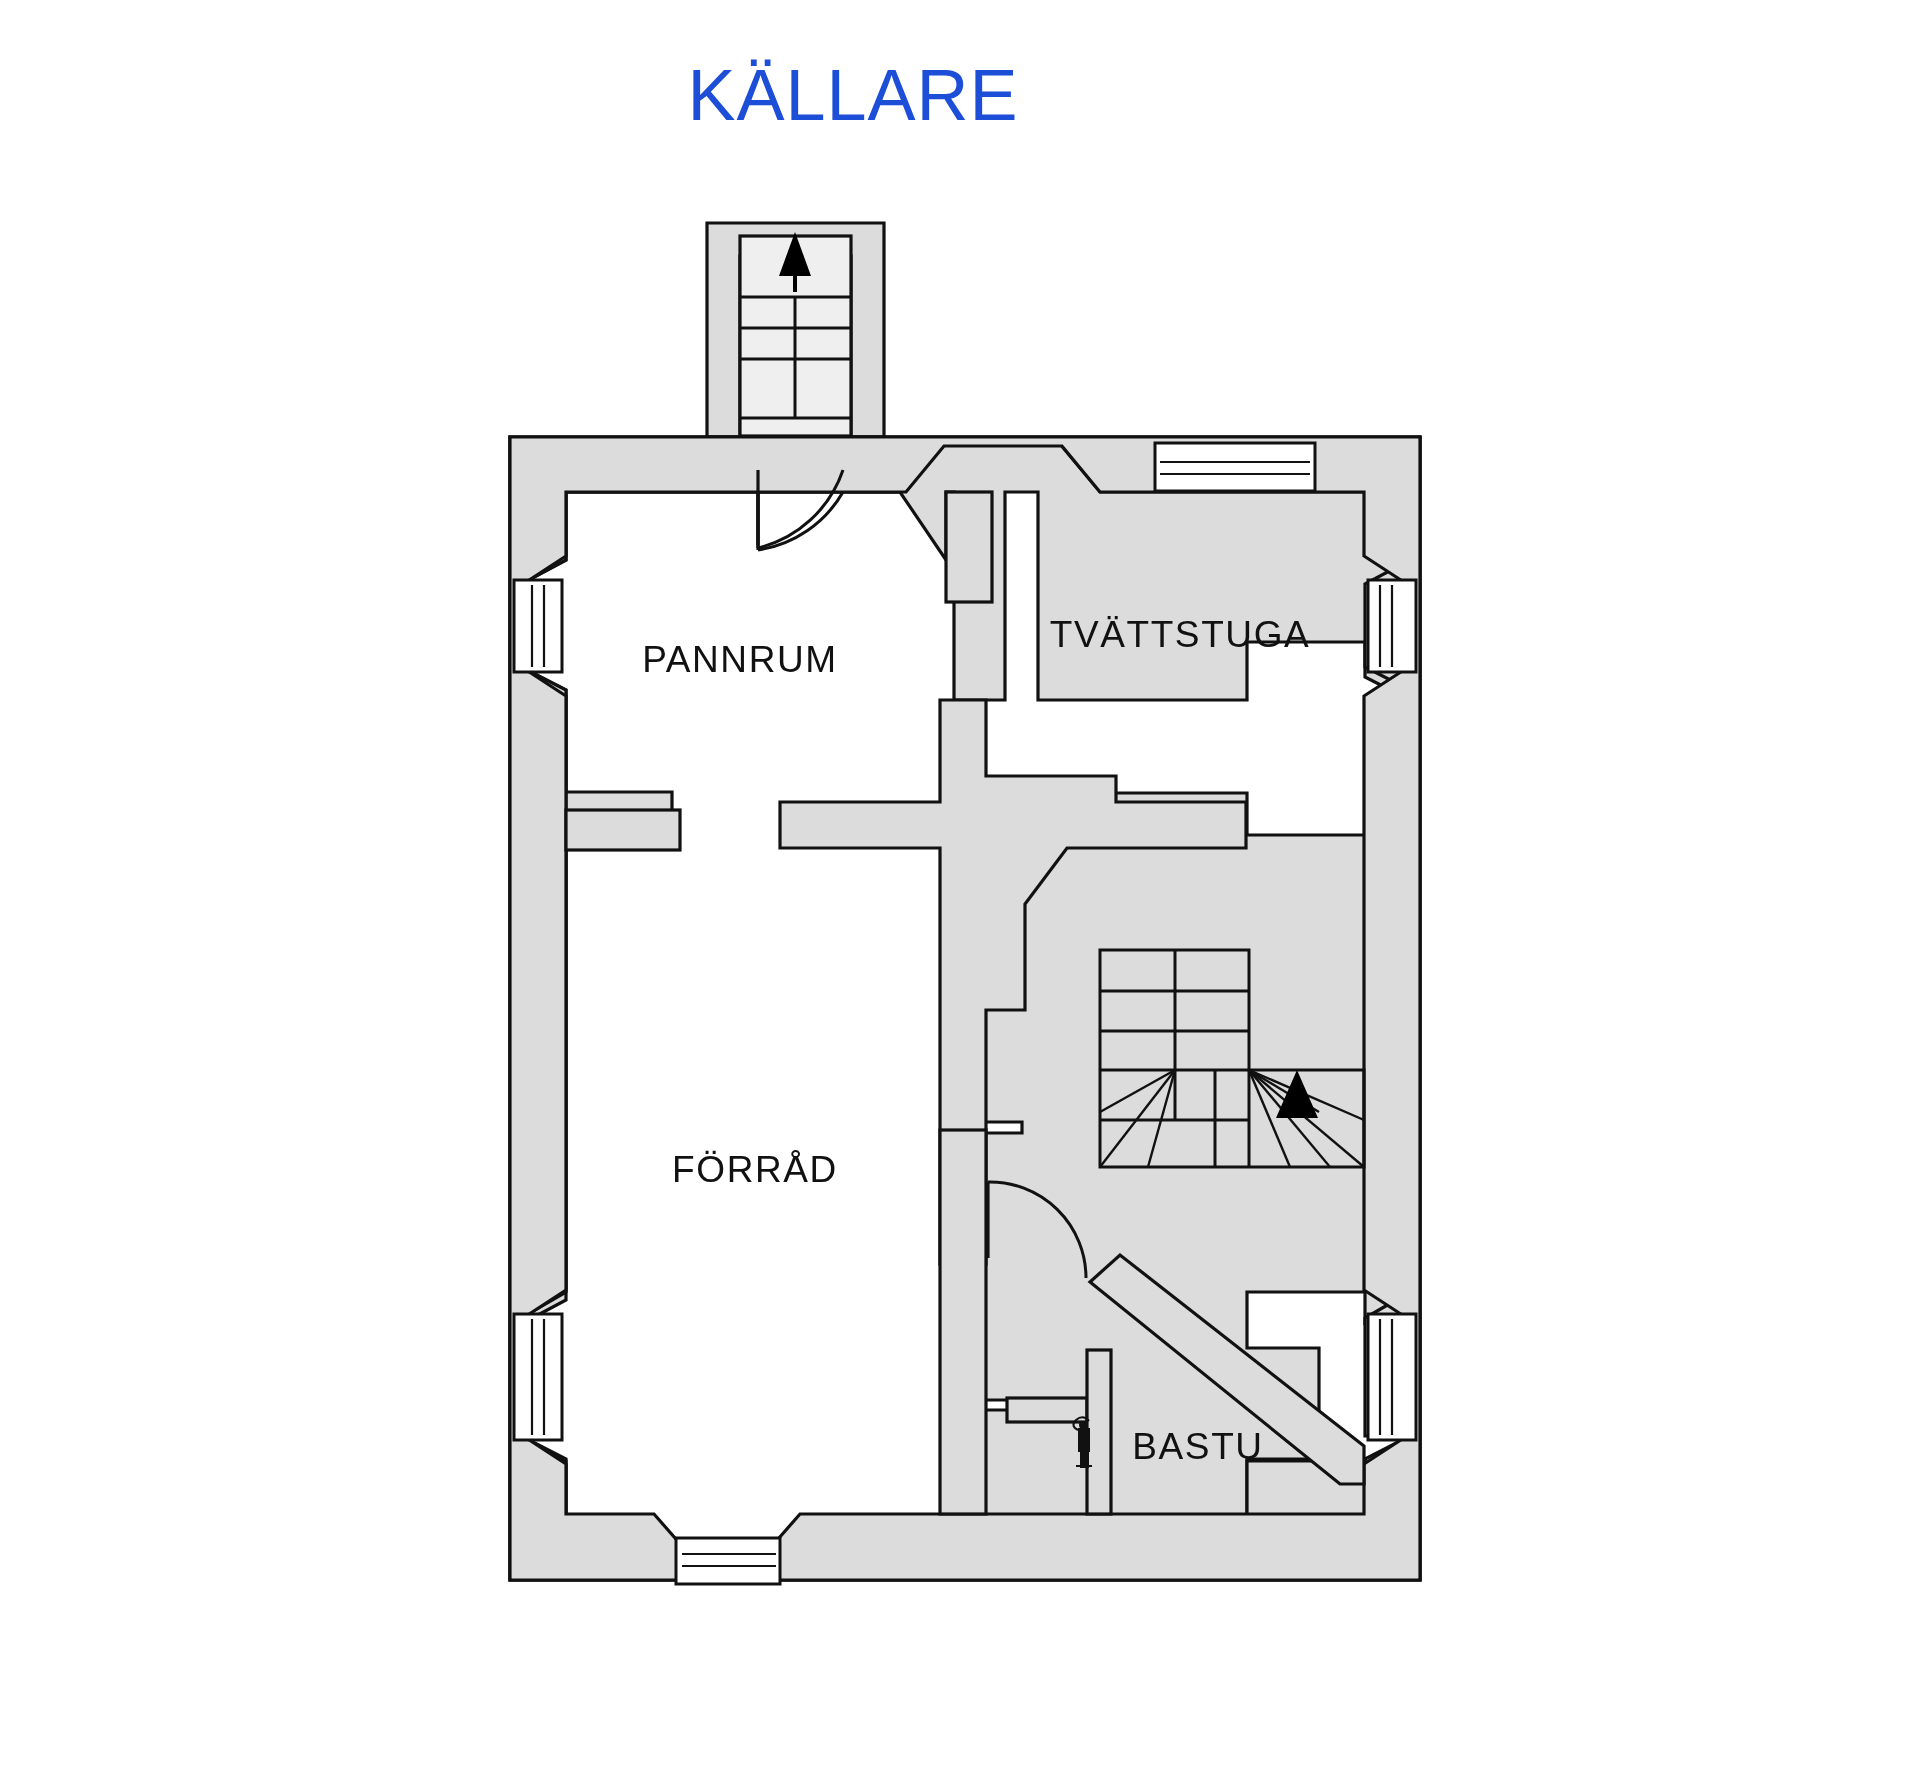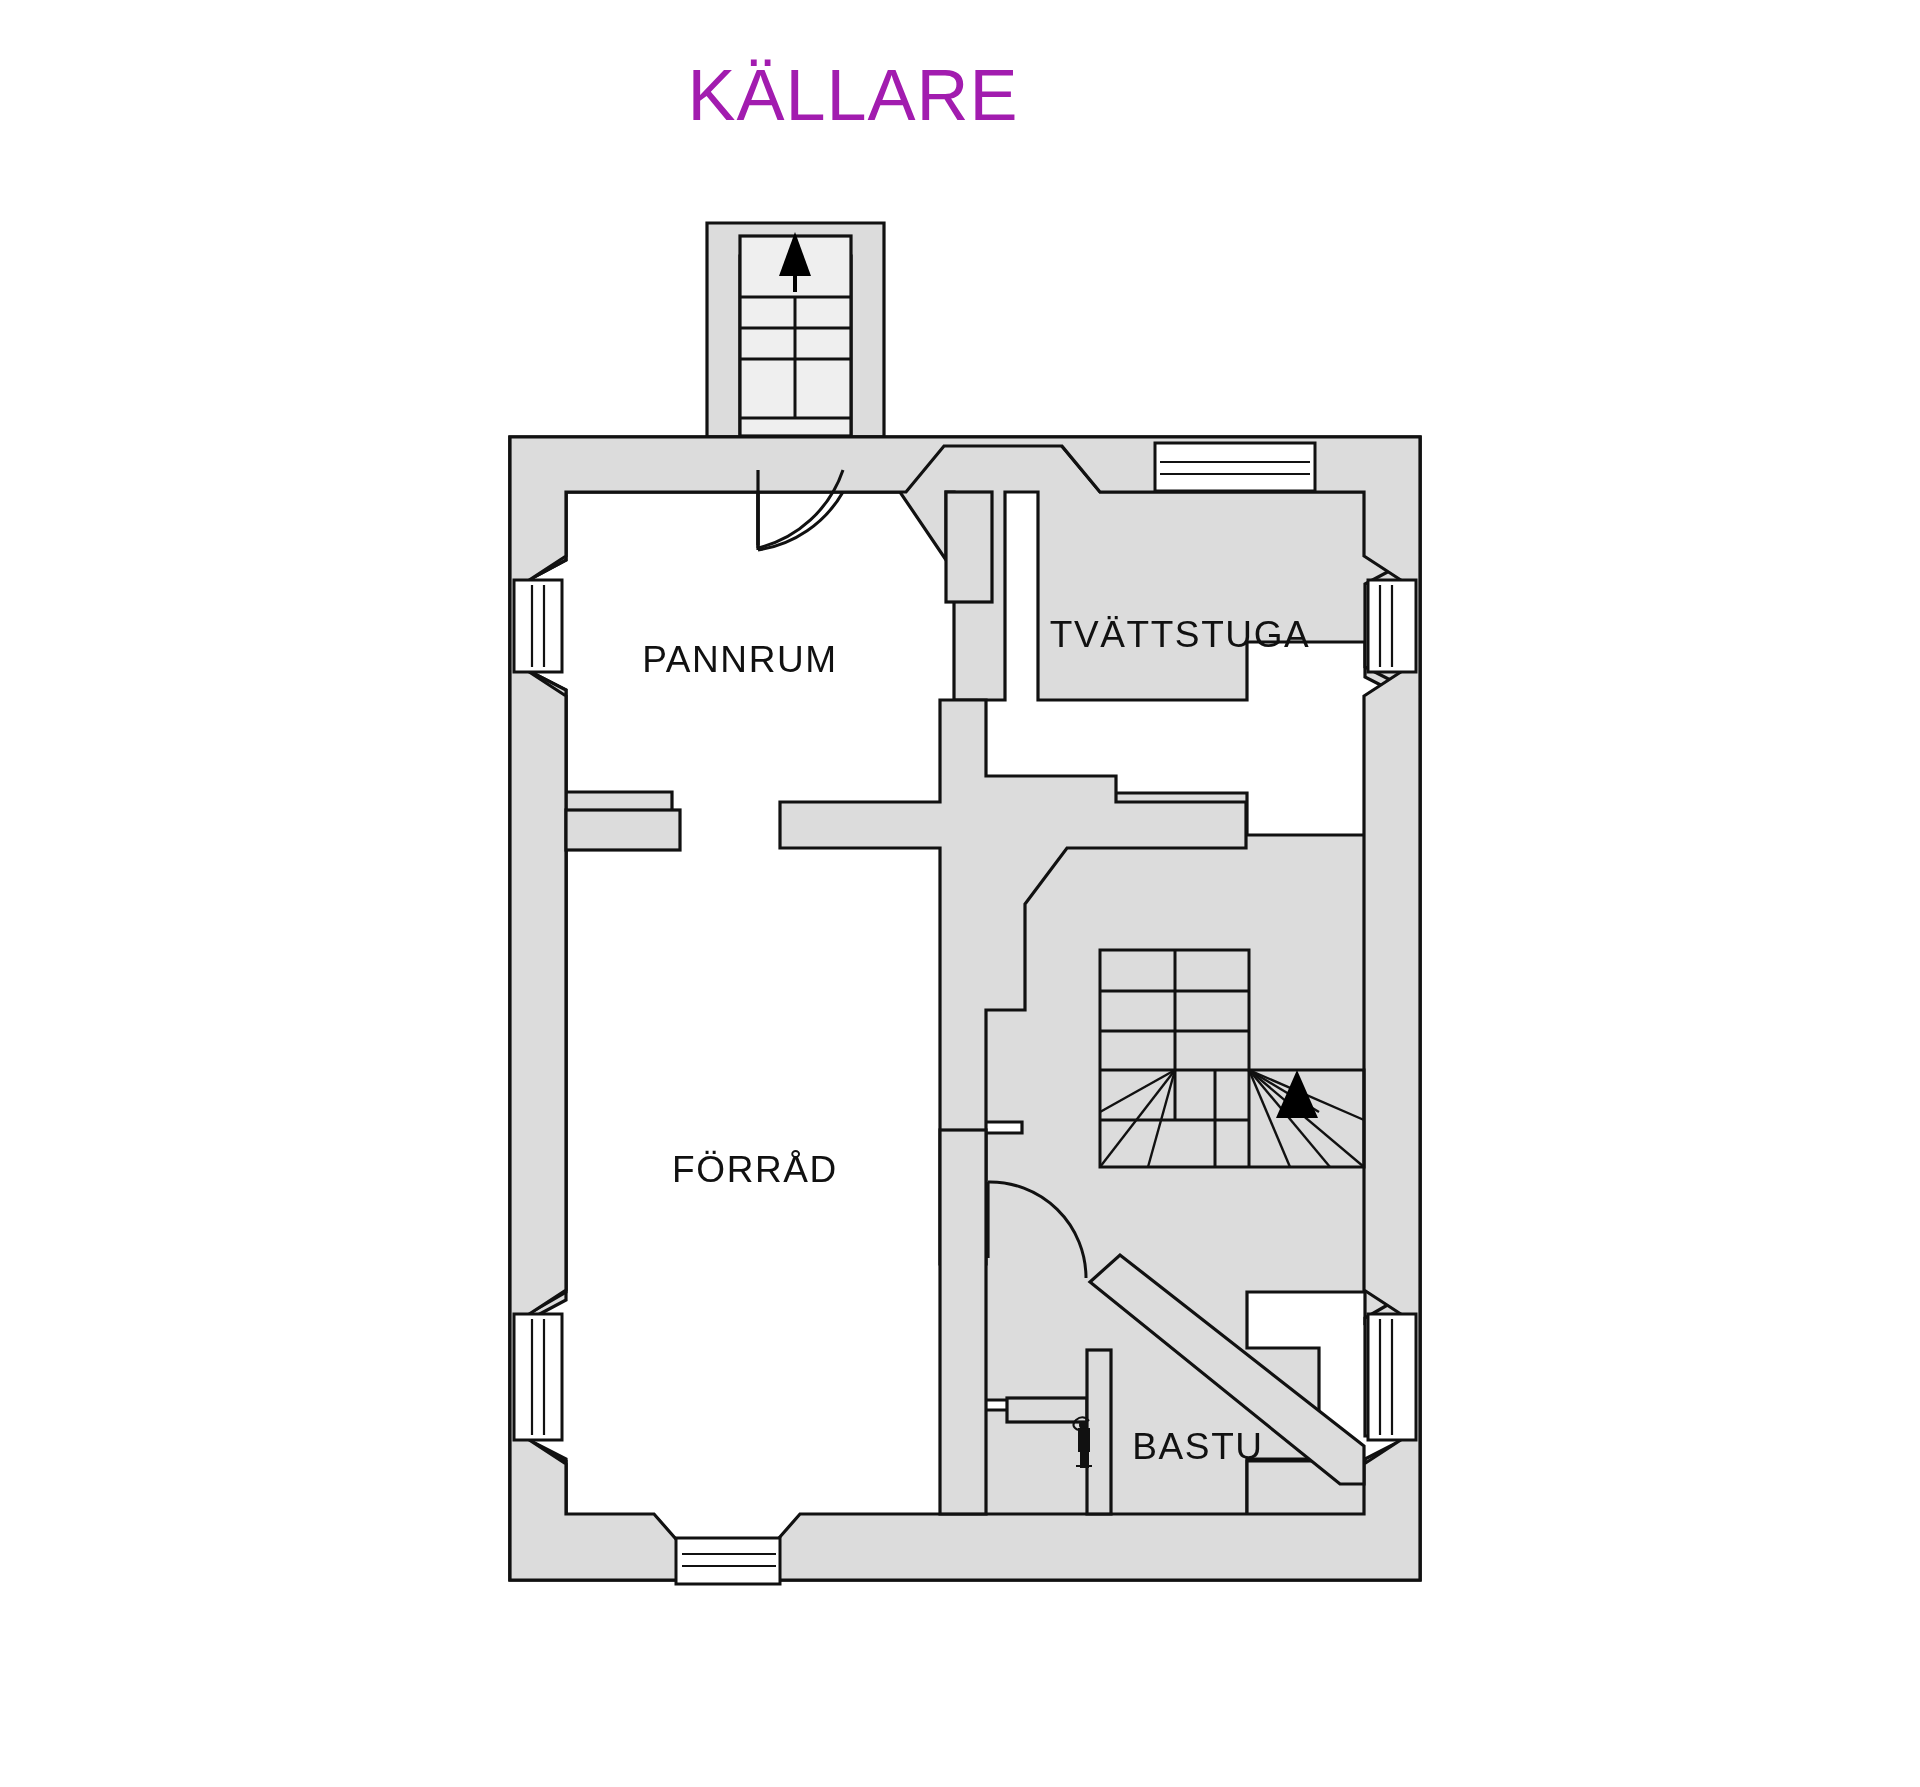--- a/index.html
+++ b/index.html
@@ -23,21 +23,21 @@
   #floorplan-title {
     position: absolute;
     top: 58px;
     left: 0;
     width: 1706px;
     text-align: center;
     font-family: "Liberation Sans", sans-serif;
     font-size: 72px;
     font-weight: 400;
     letter-spacing: 1px;
-    color: #a21caf;
+    color: #1d4ed8;
     line-height: 1.05;
     user-select: none;
   }
   #plan-svg {
     position: absolute;
     left: 0;
     top: 0;
     width: 1920px;
     height: 1787px;
     display: block;

